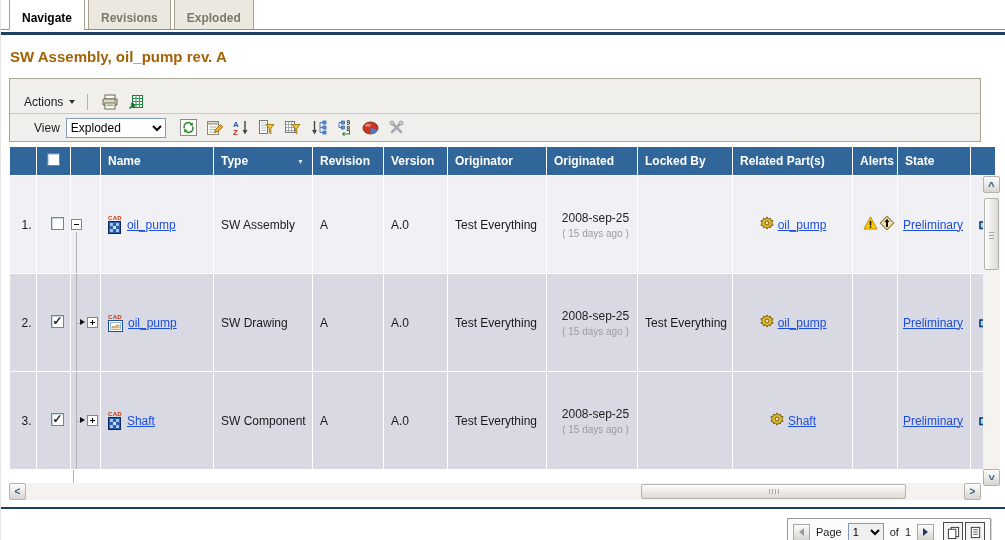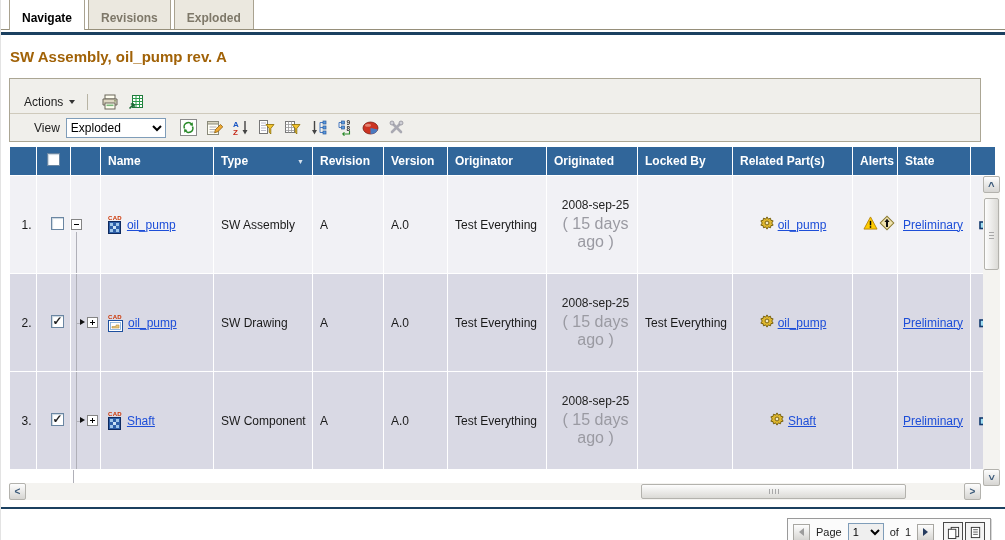--- a/index.html
+++ b/index.html
@@ -36,21 +36,21 @@
   tr.row-normal td { background:#f1f1f5; }
   tr.row-hl td { background:#d9d9e4; }
   td.c { text-align:center; padding:0; }
   .th-flex { display:flex; align-items:center; justify-content:space-between; padding-right:8px; }
   .sort-tri { font-size:7px; color:#d6e2ee; }
   a.lnk { color:#1d4ed8; text-decoration:underline; cursor:pointer; }
   .name-wrap { display:flex; align-items:center; gap:5px; }
   .rel-wrap { display:flex; align-items:center; justify-content:center; gap:4px; padding-right:6px; }
   .alerts-wrap { display:flex; align-items:center; justify-content:center; gap:1px; }
   .date-line { text-align:center; color:#222; }
-  .ago-line { text-align:center; color:#9a9aa2; font-size:16px; margin-top:3px; }
+  .ago-line { text-align:center; color:#9a9aa2; font-size:10px; margin-top:3px; }
   td.date-cell { padding:0;margin-top:9px; }
 
   
   .cb { display:inline-block; width:13px; height:13px; background:#fff; border:1px solid #6a86a2; box-shadow:inset 1px 1px 1px #c9d5df; position:relative; cursor:pointer; }
   .cb.checked::after { content:"\2713"; position:absolute; left:1px; top:-2px; font-size:12px; font-weight:bold; color:#222; }
 
   
   td.exp { position:relative; padding:0; }
   .tree-vline-full { position:absolute; left:5px; top:-1px; bottom:-1px; width:1px; background:#b0b0b8; }
   .tree-vline-below { position:absolute; left:5px; top:calc(50% + 7px); bottom:-1px; width:1px; background:#b0b0b8; }

